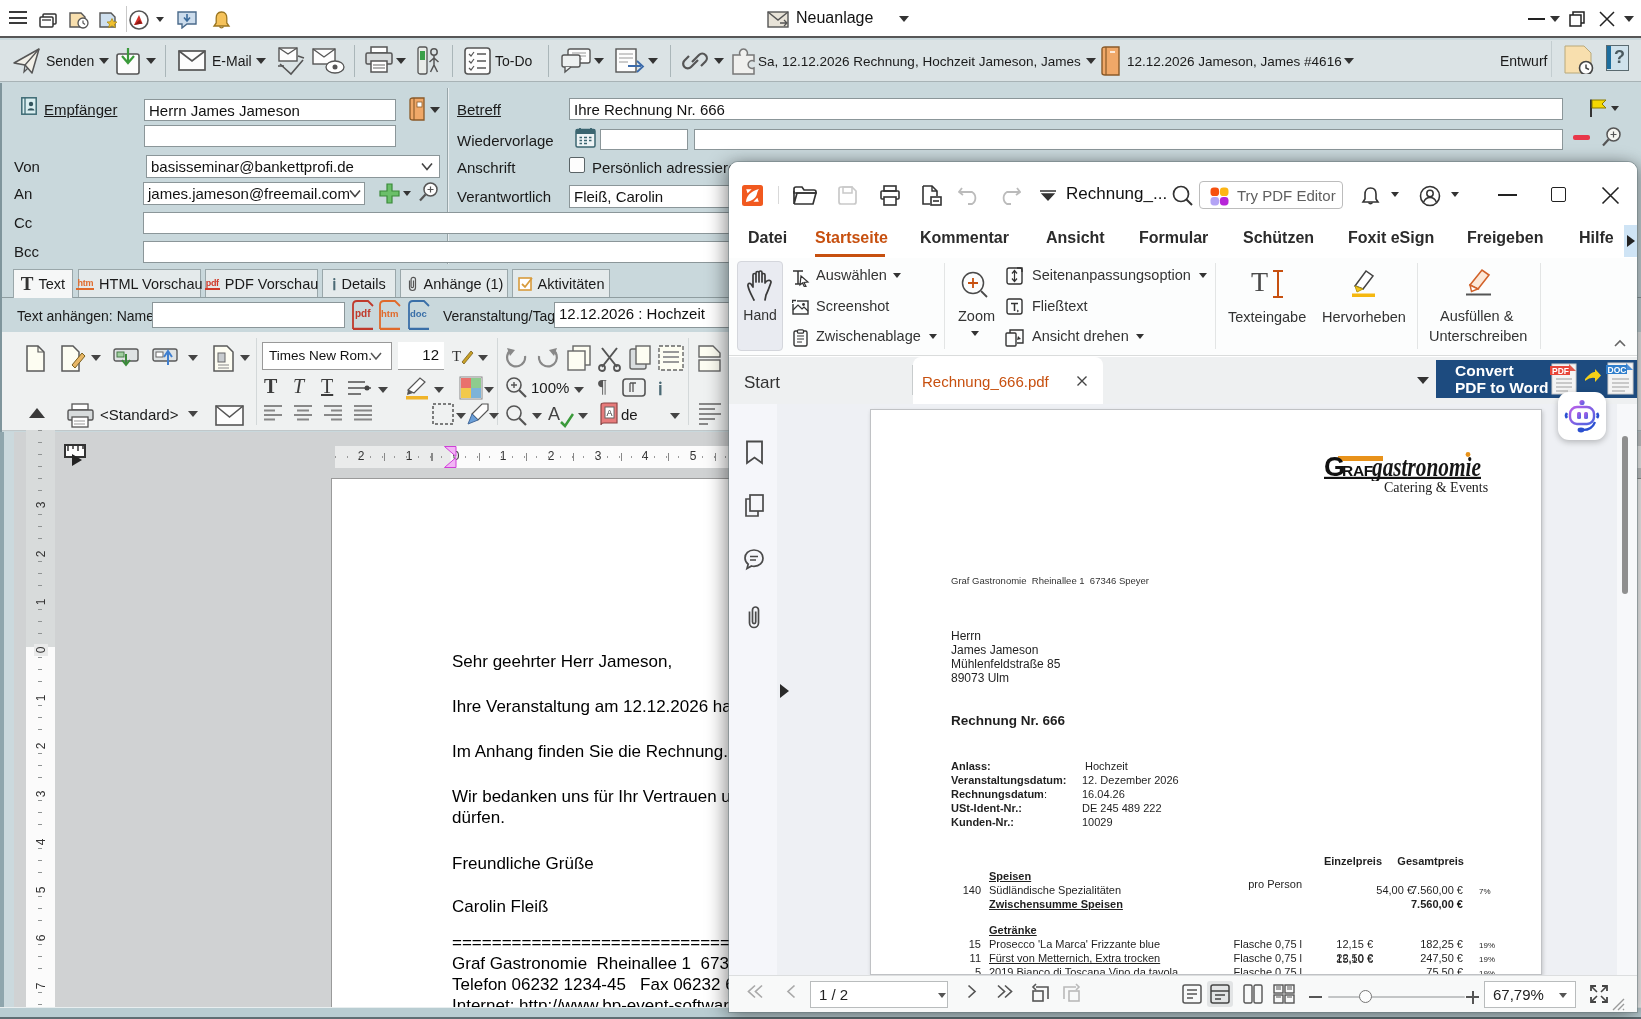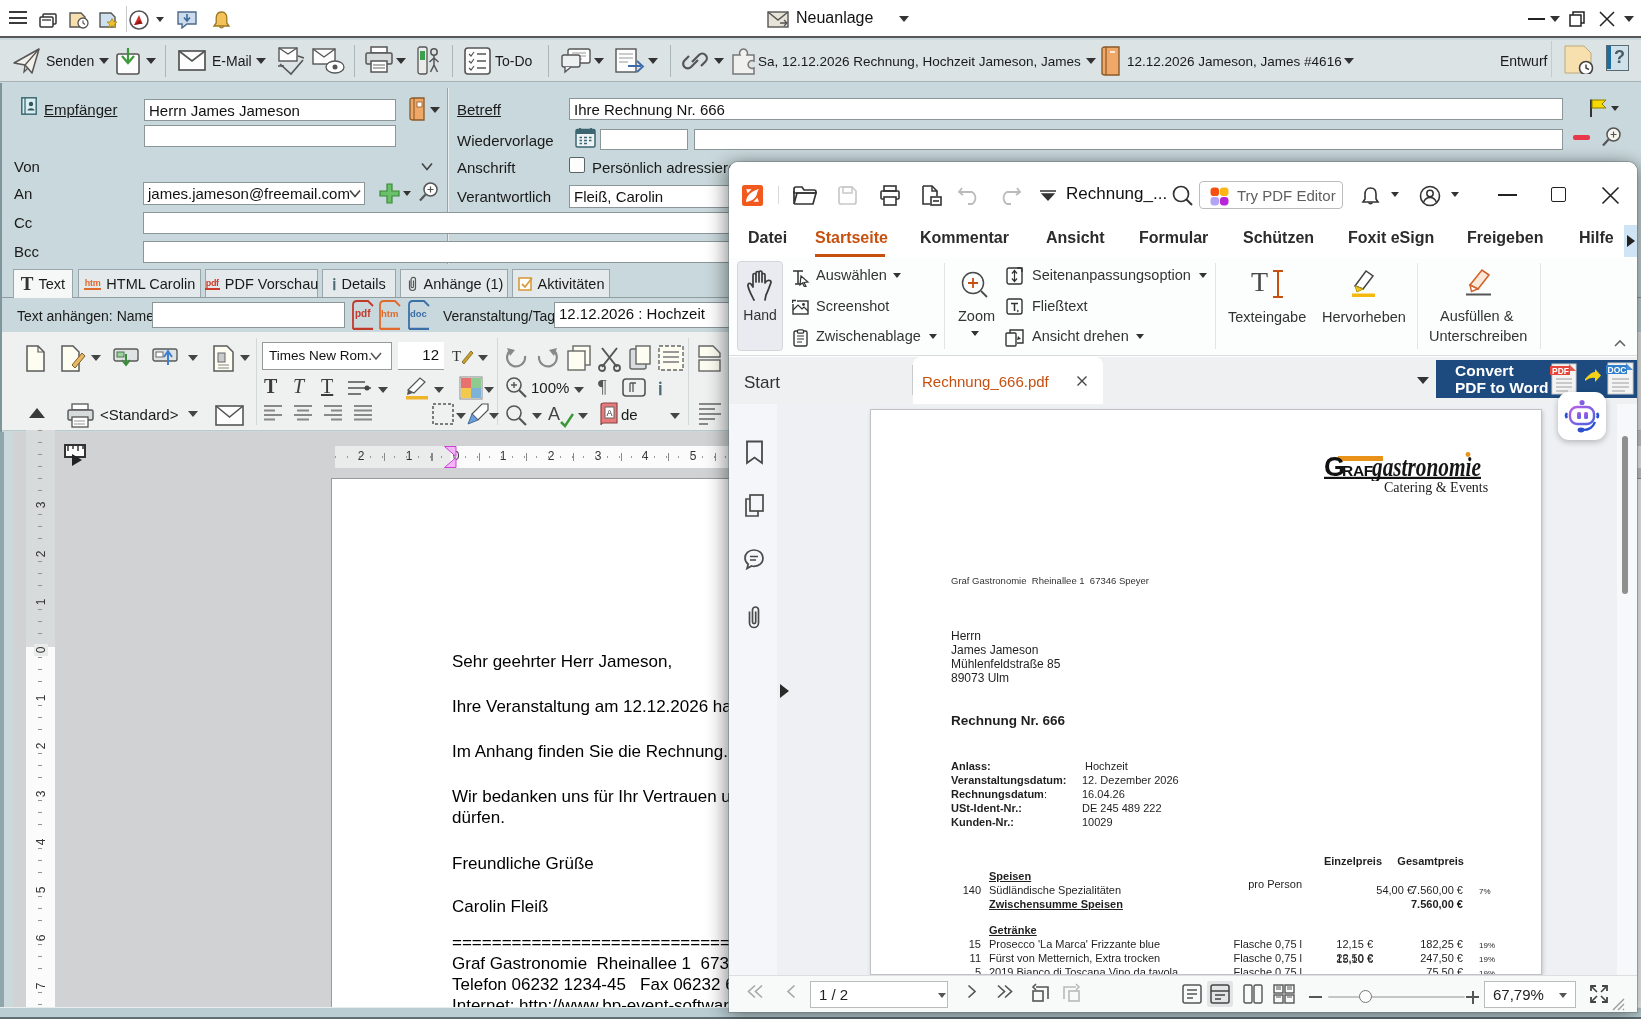--- a/index.html
+++ b/index.html
@@ -188,20 +188,21 @@
   <span class="abs lbl" style="left:44px;top:18px;text-decoration:underline;">Empfänger</span>
   <div class="inp" style="left:144px;top:16px;width:252px;height:22px;">Herrn James Jameson</div>
   <svg class="abs" style="left:407px;top:14px;" width="20" height="24">
       <path d="M3 3 Q3 1 6 1 H17 V23 H6 Q3 23 3 21 Z" fill="#f0a868" stroke="#8a5a28" stroke-width="1.3"></path>
       <path d="M7 1 V23" stroke="#8a5a28" stroke-width="1.1"></path>
       <rect x="10" y="5" width="5" height="5" fill="#fff" stroke="#8a5a28" stroke-width="0.8"></rect>
     </svg>
   <div class="caret" style="left:430px;top:24px;"></div>
   <div class="inp" style="left:144px;top:42px;width:252px;height:22px;"></div>
   <span class="abs lbl" style="left:14px;top:75px;">Von</span>
+  <div class="inp" style="left:146px;top:72px;width:294px;height:23px;">basisseminar@bankettprofi.de</div>
   <svg class="abs" style="left:421px;top:79px;" width="12" height="9">
       <path d="M1 1.5 L6 7.5 L11 1.5" fill="none" stroke="#444" stroke-width="1.6"></path>
     </svg>
   <span class="abs lbl" style="left:14px;top:102px;">An</span>
   <div class="inp" style="left:143px;top:99px;width:222px;height:23px;">james.jameson@freemail.com</div>
   <svg class="abs" style="left:349px;top:106px;" width="12" height="9">
       <path d="M1 1.5 L6 7.5 L11 1.5" fill="none" stroke="#444" stroke-width="1.6"></path>
     </svg>
   <svg class="abs" style="left:379px;top:100px;" width="21" height="21">
       <path d="M8 1 H13 V8 H20 V13 H13 V20 H8 V13 H1 V8 H8 Z" fill="#6abf69" stroke="#3a8a3a" stroke-width="1.2"></path>
@@ -249,21 +250,21 @@
 </div>
 
 <div class="abs" id="tabstrip" style="left:0;top:269px;width:1641px;height:29px;background:#c9d8dc;">
   <div class="abs" style="left:0;top:28px;width:1641px;height:1px;background:#8f9da0;"></div>
   <div class="tab abs" style="left:13px;width:60px;background:#f6f7f7;border-bottom:none;height:29px;z-index:2;">
     <span class="tabico" style="font-family:'Liberation Serif',serif;font-size:19px;color:#333;font-weight:bold;">T</span>
       <span>Text</span>
     </div>
   <div class="tab abs" style="left:78px;width:123px;">
     <span class="mini htmini">htm</span>
-      <span>HTML Carolin</span>
+      <span>HTML Vorschau</span>
     </div>
   <div class="tab abs" style="left:205px;width:113px;">
     <span class="mini pdfmini">pdf</span>
       <span>PDF Vorschau</span>
     </div>
   <div class="tab abs" style="left:322px;width:74px;">
     <span class="tabico" style="font-family:'Liberation Serif',serif;font-size:16px;color:#4b6a75;font-weight:bold;">ℹ</span>
       <span>Details</span>
     </div>
   <div class="tab abs" style="left:400px;width:108px;">
@@ -788,21 +789,21 @@
       <span class="pdf-t ra" style="left:510px;top:488px;width:82px;font-size:11px;font-weight:bold;">7.560,00 €</span>
 
       <span class="pdf-t" style="left:118px;top:514px;font-size:11px;font-weight:bold;text-decoration:underline;">Getränke</span>
       <span class="pdf-t ra" style="left:80px;top:528px;width:30px;font-size:11px;">15</span>
       <span class="pdf-t" style="left:118px;top:528px;font-size:11px;">Prosecco 'La Marca' Frizzante blue</span>
       <span class="pdf-t ra" style="left:351px;top:528px;width:80px;font-size:11px;">Flasche 0,75 l</span>
       <span class="pdf-t ra" style="left:430px;top:528px;width:72px;font-size:11px;">12,15 €</span>
       <span class="pdf-t ra" style="left:510px;top:528px;width:82px;font-size:11px;">182,25 €</span>
       <span class="pdf-t" style="left:608px;top:531px;font-size:8px;">19%</span>
       <span class="pdf-t ra" style="left:80px;top:542px;width:30px;font-size:11px;">11</span>
-      <span class="pdf-t" style="left:118px;top:542px;font-size:11px;">Fürst von Metternich, Extra trocken</span>
+      <span class="pdf-t" style="left:118px;top:542px;font-size:11px;text-decoration:underline;">Fürst von Metternich, Extra trocken</span>
       <span class="pdf-t ra" style="left:351px;top:542px;width:80px;font-size:11px;">Flasche 0,75 l</span>
       <span class="pdf-t ra" style="left:430px;top:542px;width:72px;font-size:11px;">22,50 €</span>
       <span class="pdf-t ra" style="left:510px;top:542px;width:82px;font-size:11px;">247,50 €</span>
       <span class="pdf-t" style="left:608px;top:545px;font-size:8px;">19%</span>
       <span class="pdf-t ra" style="left:80px;top:556px;width:30px;font-size:11px;">5</span>
       <span class="pdf-t" style="left:118px;top:556px;font-size:11px;">2019 Bianco di Toscana Vino da tavola</span>
       <span class="pdf-t ra" style="left:351px;top:556px;width:80px;font-size:11px;">Flasche 0,75 l</span>
       <span class="pdf-t ra" style="left:430px;top:543px;width:72px;font-size:11px;">15,10 €</span>
       <span class="pdf-t ra" style="left:510px;top:556px;width:82px;font-size:11px;">75,50 €</span>
       <span class="pdf-t" style="left:608px;top:559px;font-size:8px;">19%</span>

